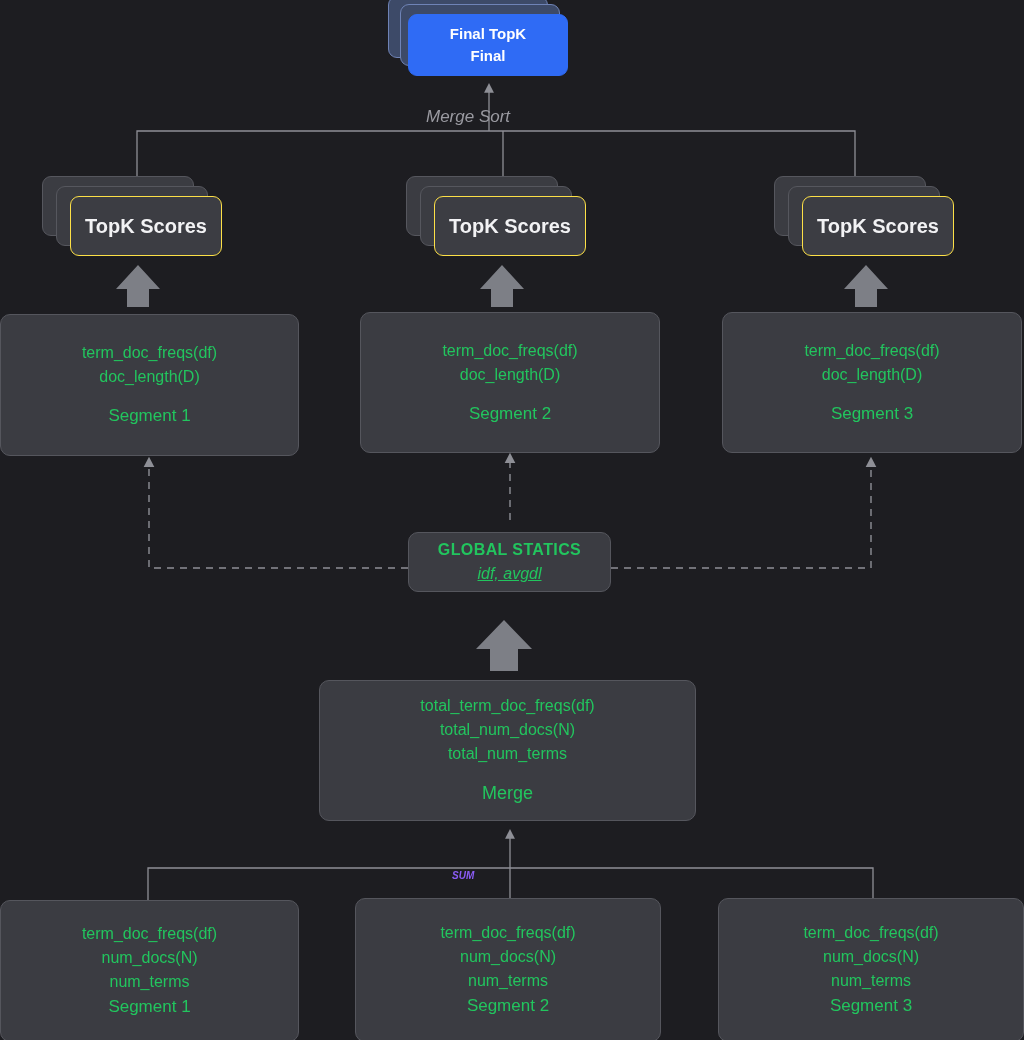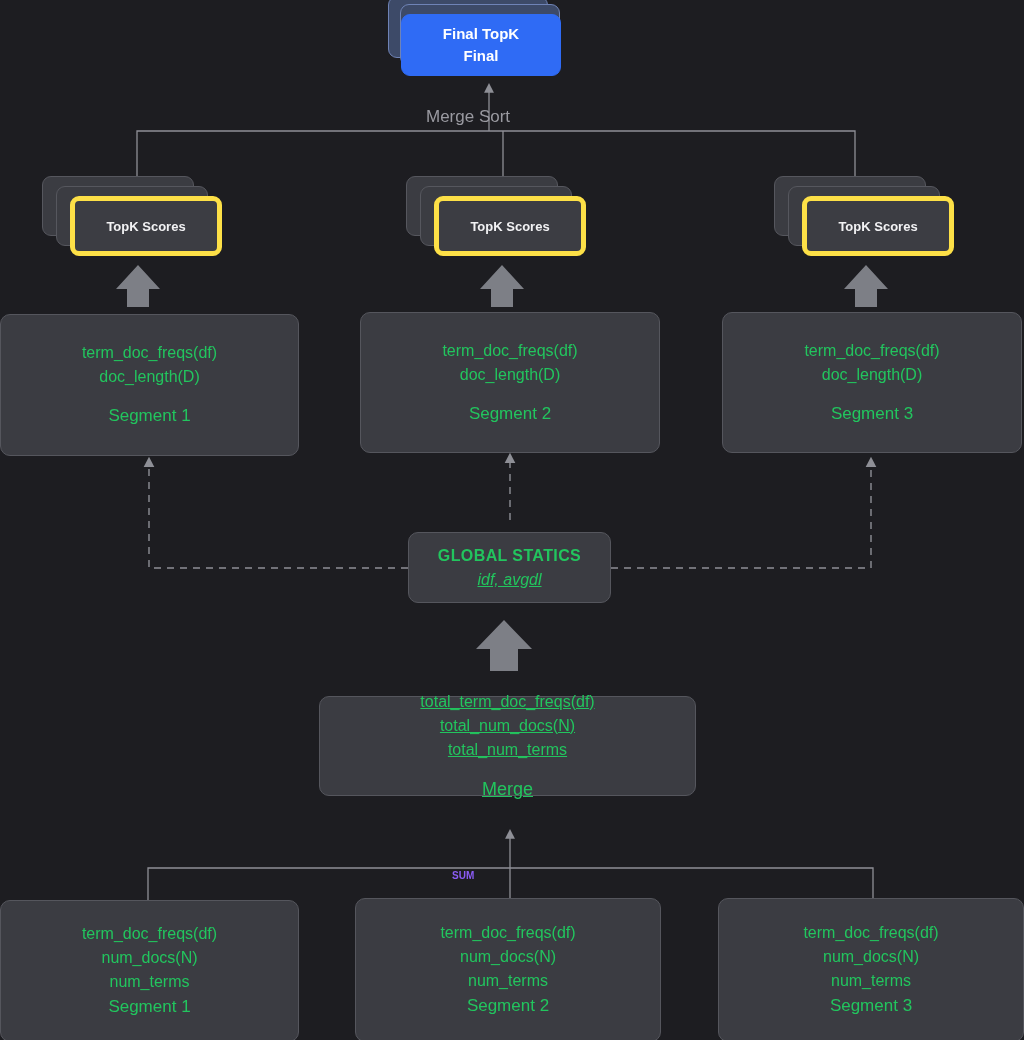--- a/index.html
+++ b/index.html
@@ -16,29 +16,29 @@
         background:#3b3c42;border:1px solid #55565d;
         display:flex;flex-direction:column;align-items:center;justify-content:center;
         color:#22c55e;text-align:center;}
   .node .ln{line-height:1.5;white-space:nowrap;}
 
   
   .stack{position:absolute;}
   .stack .layer{position:absolute;box-sizing:border-box;border-radius:9px;
                 background:#3b3c42;border:1px solid #56575e;}
   .stack .front{position:absolute;box-sizing:border-box;border-radius:9px;
-                background:#3c3d43;border:5px solid #fde047;
+                background:#3c3d43;border:1px solid #fde047;
                 display:flex;align-items:center;justify-content:center;
-                color:#f2f2f4;font-size:13px;font-weight:600;}
+                color:#f2f2f4;font-size:20px;font-weight:600;}
 
   .bluestack .layer{background:#3d4a68;border:1px solid #6f83b6;}
   .bluestack .front{background:#2f6bf5;border:1px solid #2f6bf5;color:#ffffff;
                     font-size:15px;font-weight:700;line-height:1.45;flex-direction:column;}
 
-  .edge-label{position:absolute;color:#9a9aa1;font-size:17px;white-space:nowrap;}
+  .edge-label{position:absolute;color:#9a9aa1;font-size:17px;white-space:nowrap;font-style:italic;}
   .edge-label.sum{font-size:10px;font-weight:700;color:#8b5cf6;}
 
   .seg-top{font-size:16px;}
   .seg-name{font-size:17px;}
   .tight{line-height:1.55;}
 
   .gs-title{font-size:16px;font-weight:700;letter-spacing:.4px;}
   .gs-sub{font-size:16px;font-style:italic;text-decoration:underline;}
 </style>
 </head>
@@ -78,21 +78,21 @@
     <g stroke="#8e8f96" stroke-width="1.3" fill="none">
       <path d="M148,915 L148,868 L873,868 L873,915"></path>
       <path d="M510,915 L510,868"></path>
       <path d="M510,868 L510,834" marker-end="url(#thinArrow)"></path>
     </g>
   </svg>
 
   <div class="stack bluestack" style="left:388px;top:-4px;width:200px;height:92px;">
     <div class="layer" style="left:0;top:0;width:160px;height:62px;"></div>
     <div class="layer" style="left:12px;top:8px;width:160px;height:62px;"></div>
-    <div class="front" style="left:13px;top:18px;width:160px;height:62px;">
+    <div class="front" style="left:20px;top:18px;width:160px;height:62px;">
       <span>Final TopK</span>
       <span>Final</span>
     </div>
   </div>
 
   <div class="edge-label" style="left:426px;top:107px;">Merge Sort</div>
 
   <div class="stack" style="left:42px;top:176px;width:190px;height:84px;">
     <div class="layer" style="left:0;top:0;width:152px;height:60px;"></div>
     <div class="layer" style="left:14px;top:10px;width:152px;height:60px;"></div>
@@ -128,26 +128,26 @@
     <span class="ln seg-top">doc_length(D)</span>
     <span class="ln seg-name" style="margin-top:14px;">Segment 2</span>
   </div>
 
   <div class="node" style="left:722px;top:312px;width:300px;height:141px;">
     <span class="ln seg-top">term_doc_freqs(df)</span>
     <span class="ln seg-top">doc_length(D)</span>
     <span class="ln seg-name" style="margin-top:14px;">Segment 3</span>
   </div>
 
-  <div class="node" style="left:408px;top:532px;width:203px;height:71px;">
+  <div class="node" style="left:408px;top:532px;width:203px;height:60px;">
     <span class="ln gs-title">GLOBAL STATICS</span>
     <span class="ln gs-sub">idf, avgdl</span>
   </div>
 
-  <div class="node" style="left:319px;top:696px;width:377px;height:100px;text-decoration:underline;">
+  <div class="node" style="left:319px;top:680px;width:377px;height:141px;">
     <span class="ln seg-top">total_term_doc_freqs(df)</span>
     <span class="ln seg-top">total_num_docs(N)</span>
     <span class="ln seg-top">total_num_terms</span>
     <span class="ln seg-name" style="margin-top:14px;font-size:18px;">Merge</span>
   </div>
 
   <div class="edge-label sum" style="left:452px;top:870px;">SUM</div>
 
   <div class="node tight" style="left:0px;top:900px;width:299px;height:142px;">
     <span class="ln seg-top">term_doc_freqs(df)</span>

